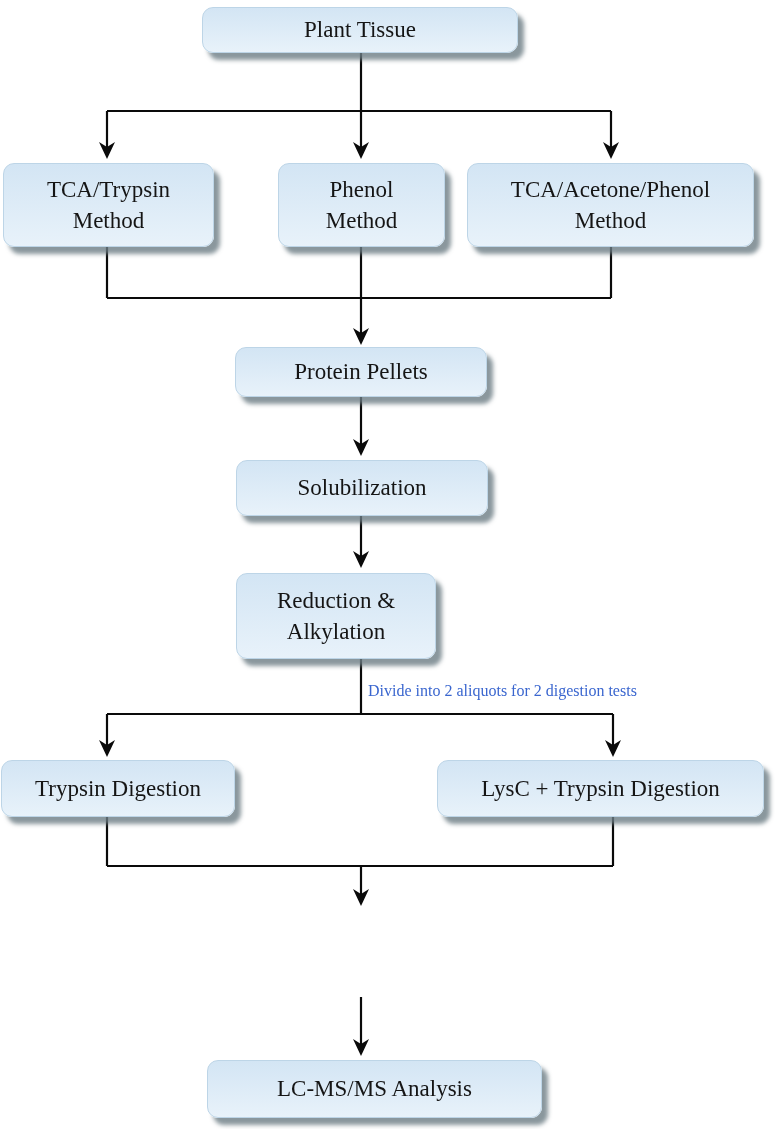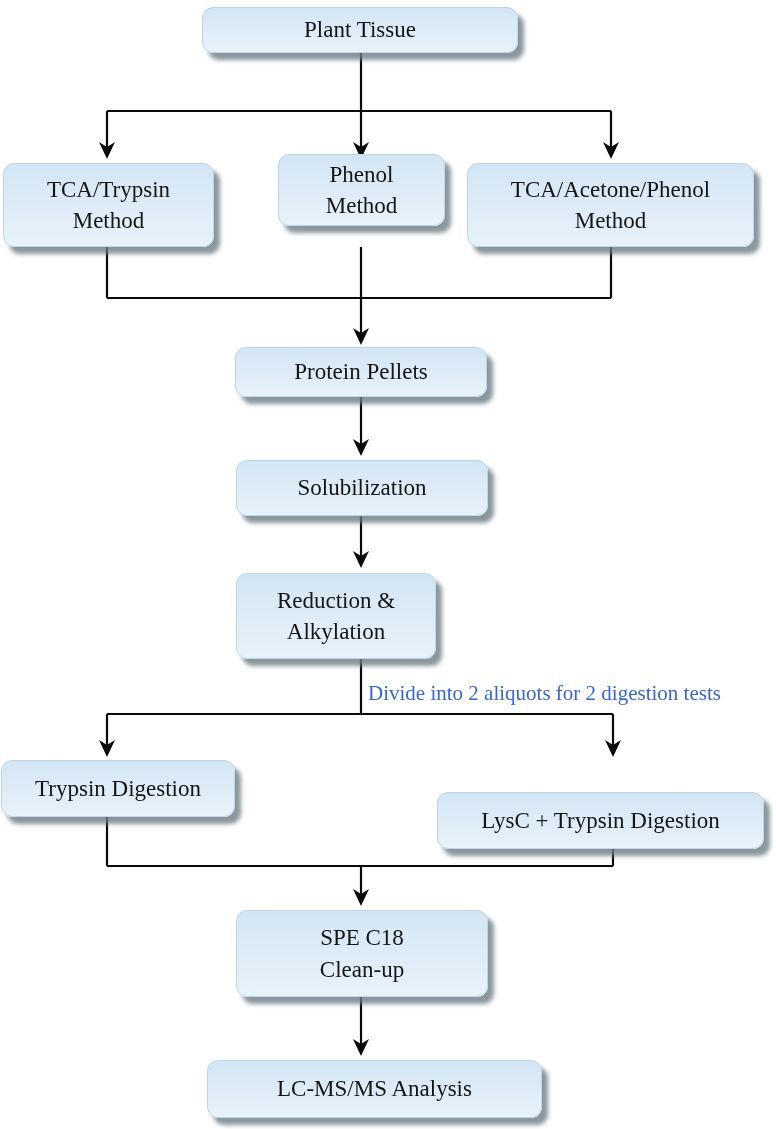--- a/index.html
+++ b/index.html
@@ -36,34 +36,34 @@
     border: 1px solid var(--box-border, #bdd5e7);
     border-radius: 11px;
     box-shadow: 6px 7px 4px var(--box-shadow, rgba(110,126,133,0.8));
     box-sizing: border-box;
     font-size: 23px;
     line-height: 1.35;
     color: var(--label-text, #151515);
   }
   .n-plant-tissue        { left: 202px; top: 7px;    width: 316px; height: 46px; }
   .n-tca-acetone         { left: 3px;   top: 163px;  width: 211px; height: 84px; }
-  .n-phenol              { left: 278px; top: 154px;  width: 167px; height: 72px; }
+  .n-phenol              { left: 278px; top: 163px;  width: 167px; height: 84px; }
   .n-tca-acetone-phenol  { left: 467px; top: 163px;  width: 287px; height: 84px; }
   .n-protein-pellets     { left: 235px; top: 347px;  width: 252px; height: 50px; }
   .n-solubilization      { left: 236px; top: 460px;  width: 252px; height: 56px; }
   .n-reduction-alkylation{ left: 236px; top: 573px;  width: 200px; height: 86px; }
   .n-trypsin             { left: 1px;   top: 760px;  width: 234px; height: 57px; }
-  .n-lysc-trypsin        { left: 437px; top: 760px;  width: 327px; height: 57px; margin-top: 32px; }
+  .n-lysc-trypsin        { left: 437px; top: 760px;  width: 327px; height: 57px; }
   .n-spe-c18             { left: 236px; top: 910px;  width: 252px; height: 87px; }
   .n-lcms                { left: 207px; top: 1060px; width: 335px; height: 58px; }
   .annotation {
     position: absolute;
     left: 368px;
     top: 681px;
-    font-size: 21px;
+    font-size: 16px;
     line-height: 1.2;
     color: var(--annotation, #3a66cf);
     white-space: nowrap;
   }
 </style>
 </head>
 <body>
 
 <div class="canvas">
 
@@ -127,19 +127,17 @@
   <div class="node n-phenol">Phenol
 Method</div>
   <div class="node n-tca-acetone-phenol">TCA/Acetone/Phenol
 Method</div>
   <div class="node n-solubilization">Solubilization</div>
   <div class="node n-protein-pellets">Protein Pellets</div>
   <div class="node n-reduction-alkylation">Reduction &amp;
 Alkylation</div>
   <div class="node n-trypsin">Trypsin Digestion</div>
   <div class="node n-lysc-trypsin">LysC + Trypsin Digestion</div>
-  <div class="node n-spe-c18">SPE C18
-Clean-up</div>
   <div class="node n-lcms">LC-MS/MS Analysis</div>
 
   <div class="annotation">Divide into 2 aliquots for 2 digestion tests</div>
 
 </div>
 
 </body></html>

